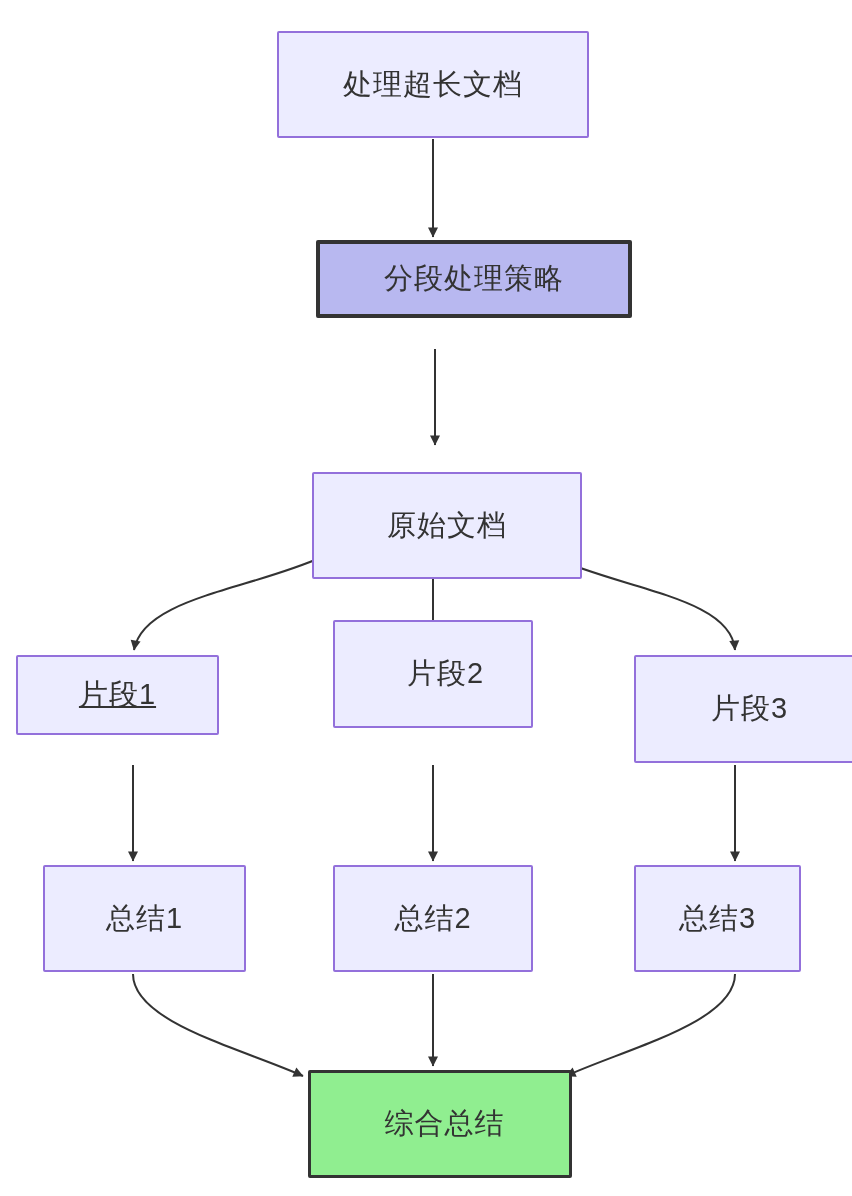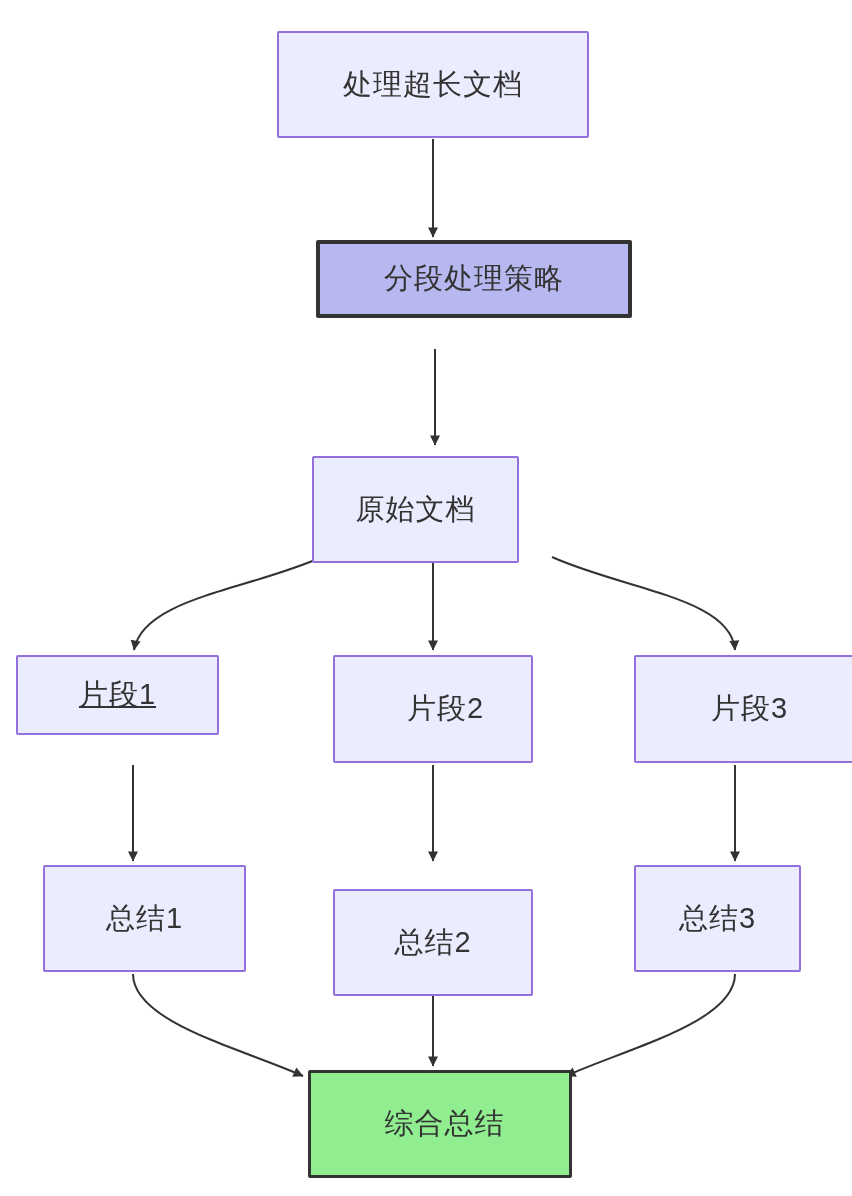--- a/index.html
+++ b/index.html
@@ -38,26 +38,26 @@
     background: var(--highlight_fill, #B8B8F0);
     border: 4px solid var(--highlight_border, #333333);
   }
   .node.success {
     background: var(--success_fill, #90EE90);
     border: 3px solid var(--success_border, #333333);
   }
   
   .n0 { left: 277px; top:   31px; width: 312px; height: 107px; }
   .n1 { left: 277px; top:  240px; width: 316px; height: 78px; margin-left: 39px; }
-  .n2 { left: 312px; top:  456px; width: 207px; height: 107px; }
+  .n2 { left: 312px; top:  472px; width: 270px; height: 107px; }
   .n3 { left:  16px; top:  655px; width: 203px; height: 80px; text-decoration: underline; }
-  .n4 { left: 333px; top:  655px; width: 200px; height: 108px; padding-left: 25px; }
+  .n4 { left: 333px; top:  620px; width: 200px; height: 108px; padding-left: 25px; }
   .n5 { left: 634px; top:  655px; width: 231px; height: 108px; }
   .n6 { left:  32px; top:  865px; width: 203px; height: 107px; margin-left: 11px; }
-  .n7 { left: 333px; top:  865px; width: 200px; height: 107px; margin-top: 24px; }
+  .n7 { left: 333px; top:  865px; width: 200px; height: 107px; }
   .n8 { left: 634px; top:  865px; width: 167px; height: 107px; }
   .n9 { left: 308px; top: 1070px; width: 264px; height: 108px; padding-left: 9px; }
 </style>
 </head>
 <body>
 
 <div class="canvas">
 
   <svg class="edges" width="852" height="1196" viewBox="0 0 852 1196">
     <defs>

